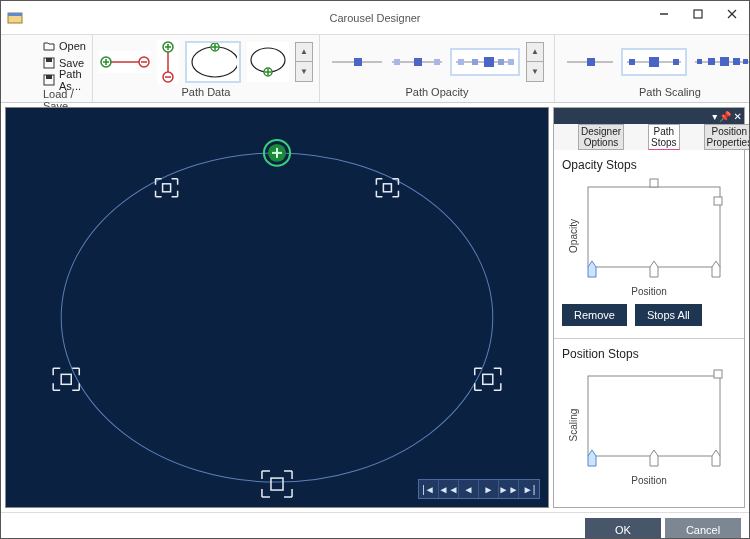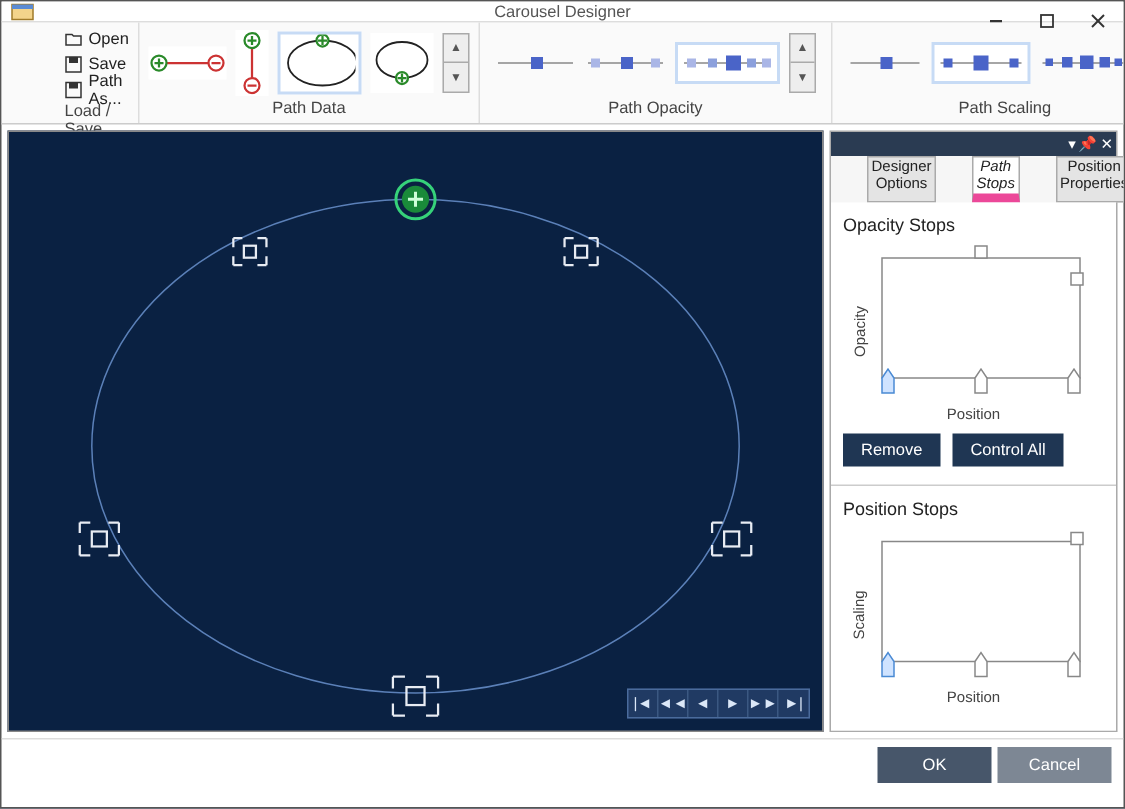--- a/index.html
+++ b/index.html
@@ -9,21 +9,21 @@
     font-size: 11px;
     background: #fff;
     color: #222;
     width: 750px;
     height: 539px;
     overflow: hidden;
     border: 1px solid #555;
   }
   
   .titlebar {
-    height: 14px;
+    height: 34px;
     background: #fff;
     display: flex;
     align-items: center;
     border-bottom: 1px solid #ddd;
     position: relative;
   }
   .titlebar .icon {
     width: 16px; height: 16px; margin-left: 6px;
   }
   .titlebar .title {
@@ -110,21 +110,21 @@
     gap:2px; padding:0 2px; color:#fff;
   }
   .rp-header span { font-size:10px; cursor:pointer; }
   .rp-tabs { display:flex; }
   .rp-tab {
     flex:1; text-align:center; font-size:10px; line-height:11px;
     padding:1px 2px; background:#e4e4e4; border:1px solid #aaa; border-bottom:1px solid #aaa;
     cursor:pointer;
     margin-left:24px;
   }
-  .rp-tab.active { background:#fff; border-bottom:6px solid #ec4899; font-weight:500;font-style:italic;}
+  .rp-tab.active { background:#fff; border-bottom:1px solid #ec4899; font-weight:500;}
   .rp-body { flex:1; background:#fff; border-top:none; overflow:auto; }
   .stops-section { padding:8px 8px 12px; }
   .stops-title { font-weight:400; font-size:12px; margin-bottom:4px; }
   .stops-chart {
     border:1px solid #fff; height:120px; position:relative;
   }
   .stops-chart .ylab {
     position:absolute; left:0; top:50%; transform: translate(-6px,-50%) rotate(-90deg);
     transform-origin:center; font-size:10px; color:#444;
   }
@@ -388,21 +388,21 @@
 
             <path d="M24 90 l4 -6 l4 6 v10 h-8 z" fill="#cfe3ff" stroke="#4a8ad4"></path>
             <path d="M86 90 l4 -6 l4 6 v10 h-8 z" fill="#fff" stroke="#888"></path>
             <path d="M148 90 l4 -6 l4 6 v10 h-8 z" fill="#fff" stroke="#888"></path>
           </svg>
           <div class="ylab">Opacity</div>
           <div class="xlab">Position</div>
         </div>
         <div class="stops-btns">
           <button>Remove</button>
-          <button>Control All</button>
+          <button>Stops All</button>
         </div>
       </div>
 
       <div style="border-top:1px solid #ccc;"></div>
 
       <div class="stops-section">
         <div class="stops-title">Position Stops</div>
         <div class="stops-chart">
           <svg width="100%" height="100%" viewBox="0 0 170 118">
             <rect x="24" y="10" width="132" height="80" fill="none" stroke="#888"></rect>

